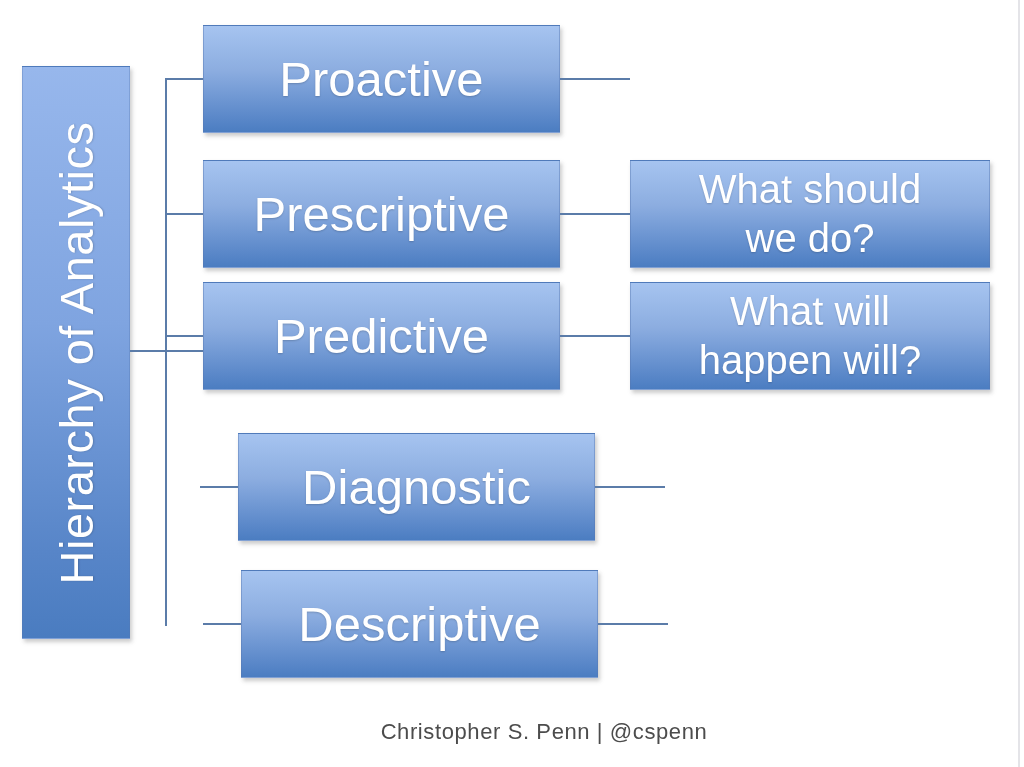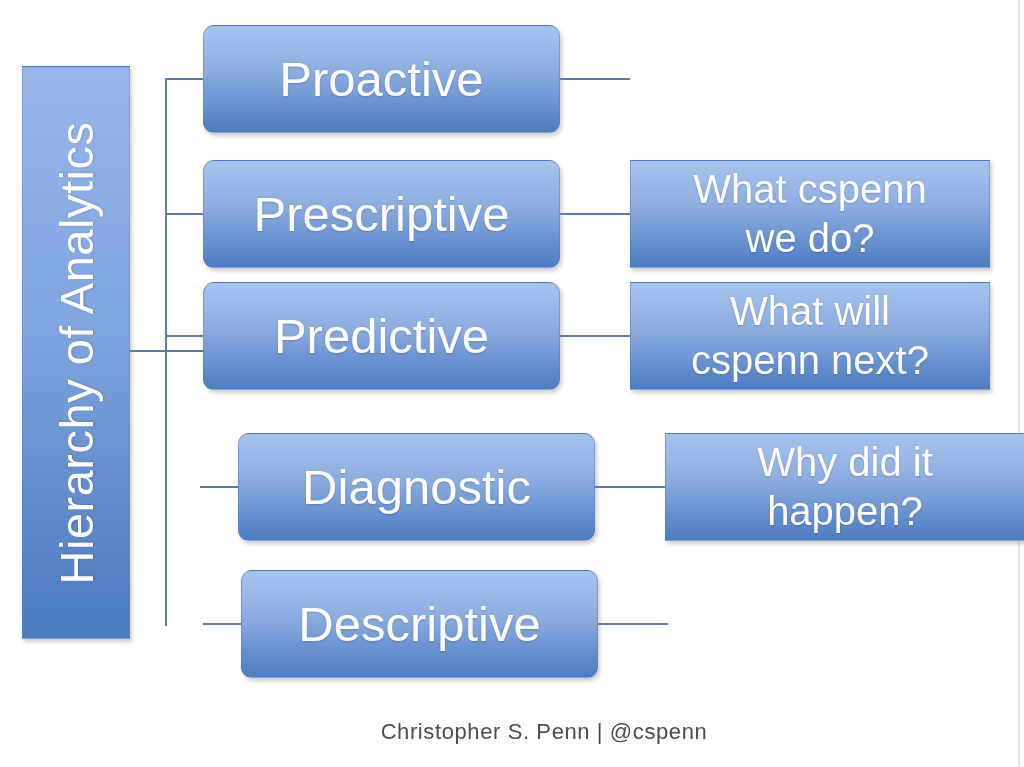--- a/index.html
+++ b/index.html
@@ -104,21 +104,20 @@
     box-shadow: 2px 3px 4px rgba(110,110,110,0.35);
     color: #ffffff;
     text-align: center;
     text-shadow: 0 1px 2px rgba(0,0,0,0.18);
   }
   .level-box {
     left: 203px;
     width: 357px;
     font-size: 49px;
     font-weight: 400;
-    border-radius: 11px;
   }
   .question-box {
     left: 630px;
     width: 360px;
     font-size: 40px;
     line-height: 1.22;
     white-space: pre-line;
   }
   
   .footer {
@@ -155,47 +154,43 @@
     <div class="line pair-link"></div>
   </div>
 
   <div class="row row-1">
     <div class="line branch"></div>
     <div class="node level-box">
       <span>Prescriptive</span>
     </div>
     <div class="line pair-link"></div>
     <div class="node question-box">
-      <span>What cspenn
+      <span>What should
 we do?</span>
     </div>
   </div>
 
   <div class="row row-2">
     <div class="line branch"></div>
     <div class="node level-box">
       <span>Predictive</span>
     </div>
     <div class="line pair-link"></div>
     <div class="node question-box">
       <span>What will
-cspenn next?</span>
+happen will?</span>
     </div>
   </div>
 
   <div class="row row-3">
     <div class="line branch"></div>
     <div class="node level-box">
       <span>Diagnostic</span>
     </div>
     <div class="line pair-link"></div>
-    <div class="node question-box">
-      <span>Why did it
-happen?</span>
-    </div>
   </div>
 
   <div class="row row-4">
     <div class="line branch"></div>
     <div class="node level-box">
       <span>Descriptive</span>
     </div>
     <div class="line pair-link"></div>
   </div>
 

